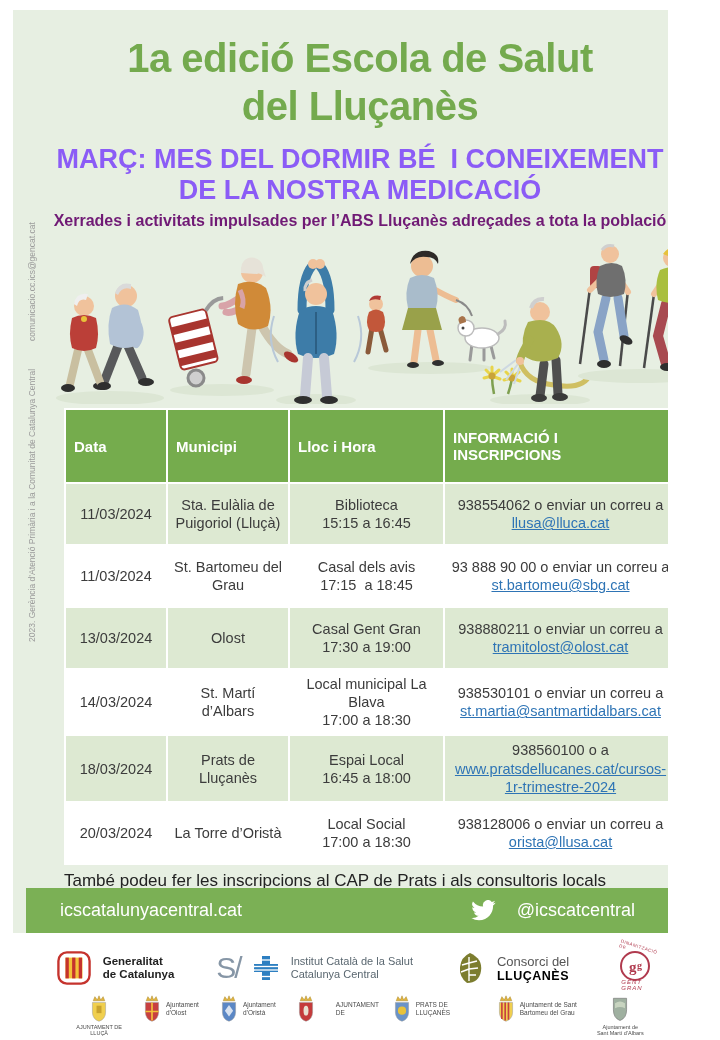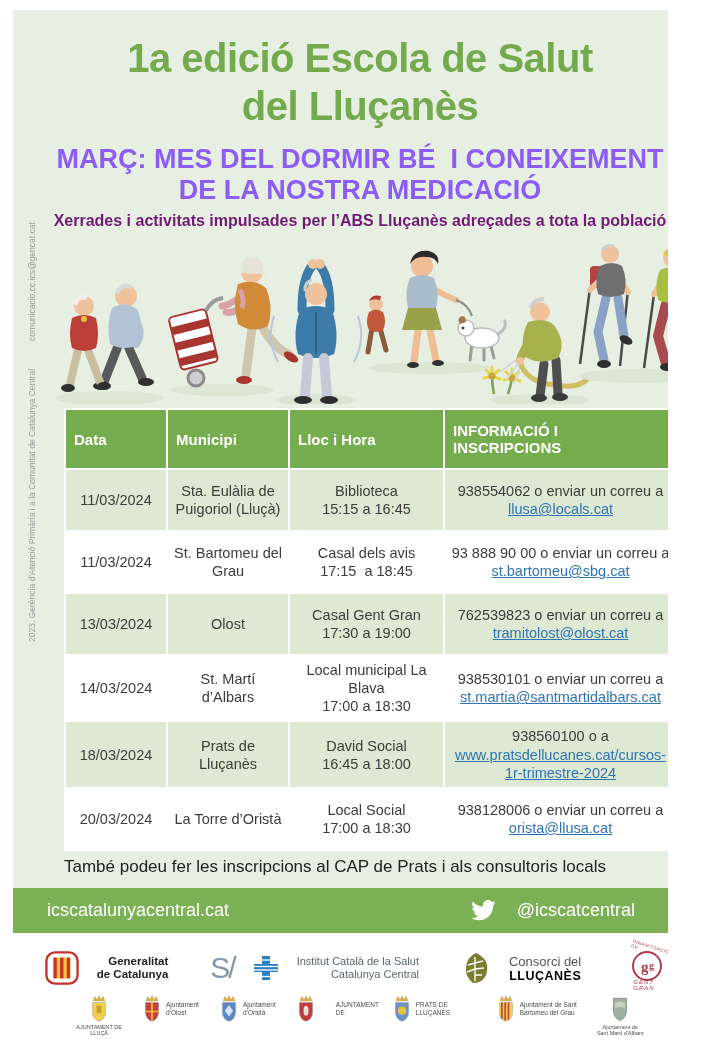--- a/index.html
+++ b/index.html
@@ -4,38 +4,38 @@
 <style>
   html,body{margin:0;padding:0;}
   body{font-family:"Liberation Sans",sans-serif;background:#ffffff;}
   .page{position:relative;width:668px;height:1040px;background:#ffffff;overflow:hidden;}
   .panel{position:absolute;left:13px;top:10px;width:694px;height:923px;background:#e7efe2;}
   .title{padding-top:24px;text-align:center;font-size:40px;font-weight:bold;color:#74aa4e;line-height:1.2;white-space:pre-line;letter-spacing:-0.5px;}
   .heading{margin-top:14px;text-align:center;font-size:27px;font-weight:bold;color:#8b5cf6;line-height:1.15;white-space:pre-line;}
   .subheading{margin-top:6px;text-align:center;font-size:16px;font-weight:bold;color:#701a75;}
   .illustrations{display:block;margin:2px auto 0 auto;}
   .tbl{margin:4px 0 0 51px;width:612px;border-collapse:collapse;table-layout:fixed;}
-  .tbl th{background:#75ac4d;color:#ffffff;font-size:15px;font-weight:bold;text-align:left;padding:12px 8px;border:2px solid #ffffff;}
+  .tbl th{background:#75ac4d;color:#ffffff;font-size:15px;font-weight:bold;text-align:left;padding:19px 8px;border:2px solid #ffffff;}
   .tbl td{border:2px solid #ffffff;text-align:center;vertical-align:middle;font-size:14.5px;color:#3c3c3c;padding:5px 6px;height:50px;line-height:1.25;}
   .tbl tr.alt td{background:#dde9d2;}
   .tbl tr.plain td{background:#ffffff;}
   .cell-place,.cell-time{display:block;}
   .info-cell{font-size:13px;line-height:1.5;}
   .tbl a{color:#2e74b5;text-decoration:underline;cursor:pointer;}
   .ponents{margin:14px 0 0 51px;width:614px;color:#74aa4e;font-weight:bold;font-size:17px;line-height:1.3;}
   .ponents .l2{margin-left:76px;}
   .note{margin:6px 0 0 51px;font-size:17px;color:#222222;}
-  .footer-bar{position:absolute;left:0;right:0;bottom:0;height:45px;background:#7bb055;display:flex;align-items:center;padding:0 72px 0 34px;box-sizing:border-box;color:#ffffff;}
+  .footer-bar{position:absolute;left:13px;right:0;bottom:0;height:45px;background:#7bb055;display:flex;align-items:center;padding:0 72px 0 34px;box-sizing:border-box;color:#ffffff;}
   .footer-site{font-size:18px;}
   .footer-tw{margin-left:auto;display:flex;align-items:center;gap:20px;font-size:18px;}
   .side-credit{position:absolute;left:27px;top:642px;width:382px;transform:rotate(-90deg);transform-origin:0 0;display:flex;gap:28px;font-size:8.5px;color:#9b9b9b;white-space:nowrap;}
   .logo-strip{position:absolute;left:13px;top:933px;width:694px;height:107px;background:#ffffff;}
   .logo-row1{display:flex;justify-content:center;align-items:center;gap:42px;margin-top:12px;height:46px;}
   .logo-row2{display:flex;justify-content:center;align-items:flex-start;gap:20px;margin-top:4px;}
-  .logo-item{display:flex;align-items:center;gap:18px;text-align:right;}
+  .logo-item{display:flex;align-items:center;gap:12px;}
   .logo-label{font-size:11.5px;font-weight:bold;color:#222;line-height:1.15;white-space:pre-line;}
   .logo-label-light{font-size:11px;color:#5a6770;line-height:1.15;white-space:pre-line;}
   .ics-mark{font-size:30px;color:#8696a6;font-weight:normal;letter-spacing:-2px;}
   .consorci-txt .t{font-size:13px;color:#555;}
   .consorci-txt .b{font-size:12.5px;font-weight:bold;color:#000000;letter-spacing:0.5px;}
   .gg-wrap{position:relative;width:52px;height:46px;}
   .gg-top{position:absolute;top:0px;left:8px;font-size:4.5px;color:#b03a4e;transform:rotate(18deg);letter-spacing:0.5px;}
   .gg-bottom{position:absolute;bottom:0px;left:10px;font-size:6px;color:#b03a4e;font-style:italic;letter-spacing:1px;}
   .shield-item{display:flex;align-items:center;gap:4px;}
   .shield-cap{font-size:6.5px;color:#4a4a4a;line-height:1.2;max-width:58px;white-space:pre-line;}
@@ -207,54 +207,54 @@
         </tr>
       </thead>
       <tbody>
         <tr class="alt">
           <td>11/03/2024</td>
           <td>Sta. Eulàlia de Puigoriol (Lluçà)</td>
           <td>
               <span class="cell-place">Biblioteca</span>
               <span class="cell-time">15:15 a 16:45</span>
             </td>
-          <td class="info-cell"><span>938554062 o enviar un correu a</span> <a>llusa@locals.cat</a></td>
+          <td class="info-cell"><span>938554062 o enviar un correu a</span> <a>llusa@lluca.cat</a></td>
         </tr>
         <tr class="plain">
           <td>11/03/2024</td>
           <td>St. Bartomeu del Grau</td>
           <td>
               <span class="cell-place">Casal dels avis</span>
               <span class="cell-time">17:15&nbsp; a 18:45</span>
             </td>
           <td class="info-cell"><span>93 888 90 00 o enviar un correu a</span> <a>st.bartomeu@sbg.cat</a></td>
         </tr>
         <tr class="alt">
           <td>13/03/2024</td>
           <td>Olost</td>
           <td>
               <span class="cell-place">Casal Gent Gran</span>
               <span class="cell-time">17:30 a 19:00</span>
             </td>
-          <td class="info-cell"><span>762539823 o enviar un correu a</span> <a>tramitolost@olost.cat</a></td>
+          <td class="info-cell"><span>938880211 o enviar un correu a</span> <a>tramitolost@olost.cat</a></td>
         </tr>
         <tr class="plain">
           <td>14/03/2024</td>
           <td>St. Martí d’Albars</td>
           <td>
               <span class="cell-place">Local municipal La Blava</span>
               <span class="cell-time">17:00 a 18:30</span>
             </td>
           <td class="info-cell"><span>938530101 o enviar un correu a</span> <a>st.martia@santmartidalbars.cat</a></td>
         </tr>
         <tr class="alt">
           <td>18/03/2024</td>
           <td>Prats de Lluçanès</td>
           <td>
-              <span class="cell-place">David Social</span>
+              <span class="cell-place">Espai Local</span>
               <span class="cell-time">16:45 a 18:00</span>
             </td>
           <td class="info-cell"><span>938560100 o a</span> <a>www.pratsdellucanes.cat/cursos-1r-trimestre-2024</a></td>
         </tr>
         <tr class="plain">
           <td>20/03/2024</td>
           <td>La Torre d’Oristà</td>
           <td>
               <span class="cell-place">Local Social</span>
               <span class="cell-time">17:00 a 18:30</span>

